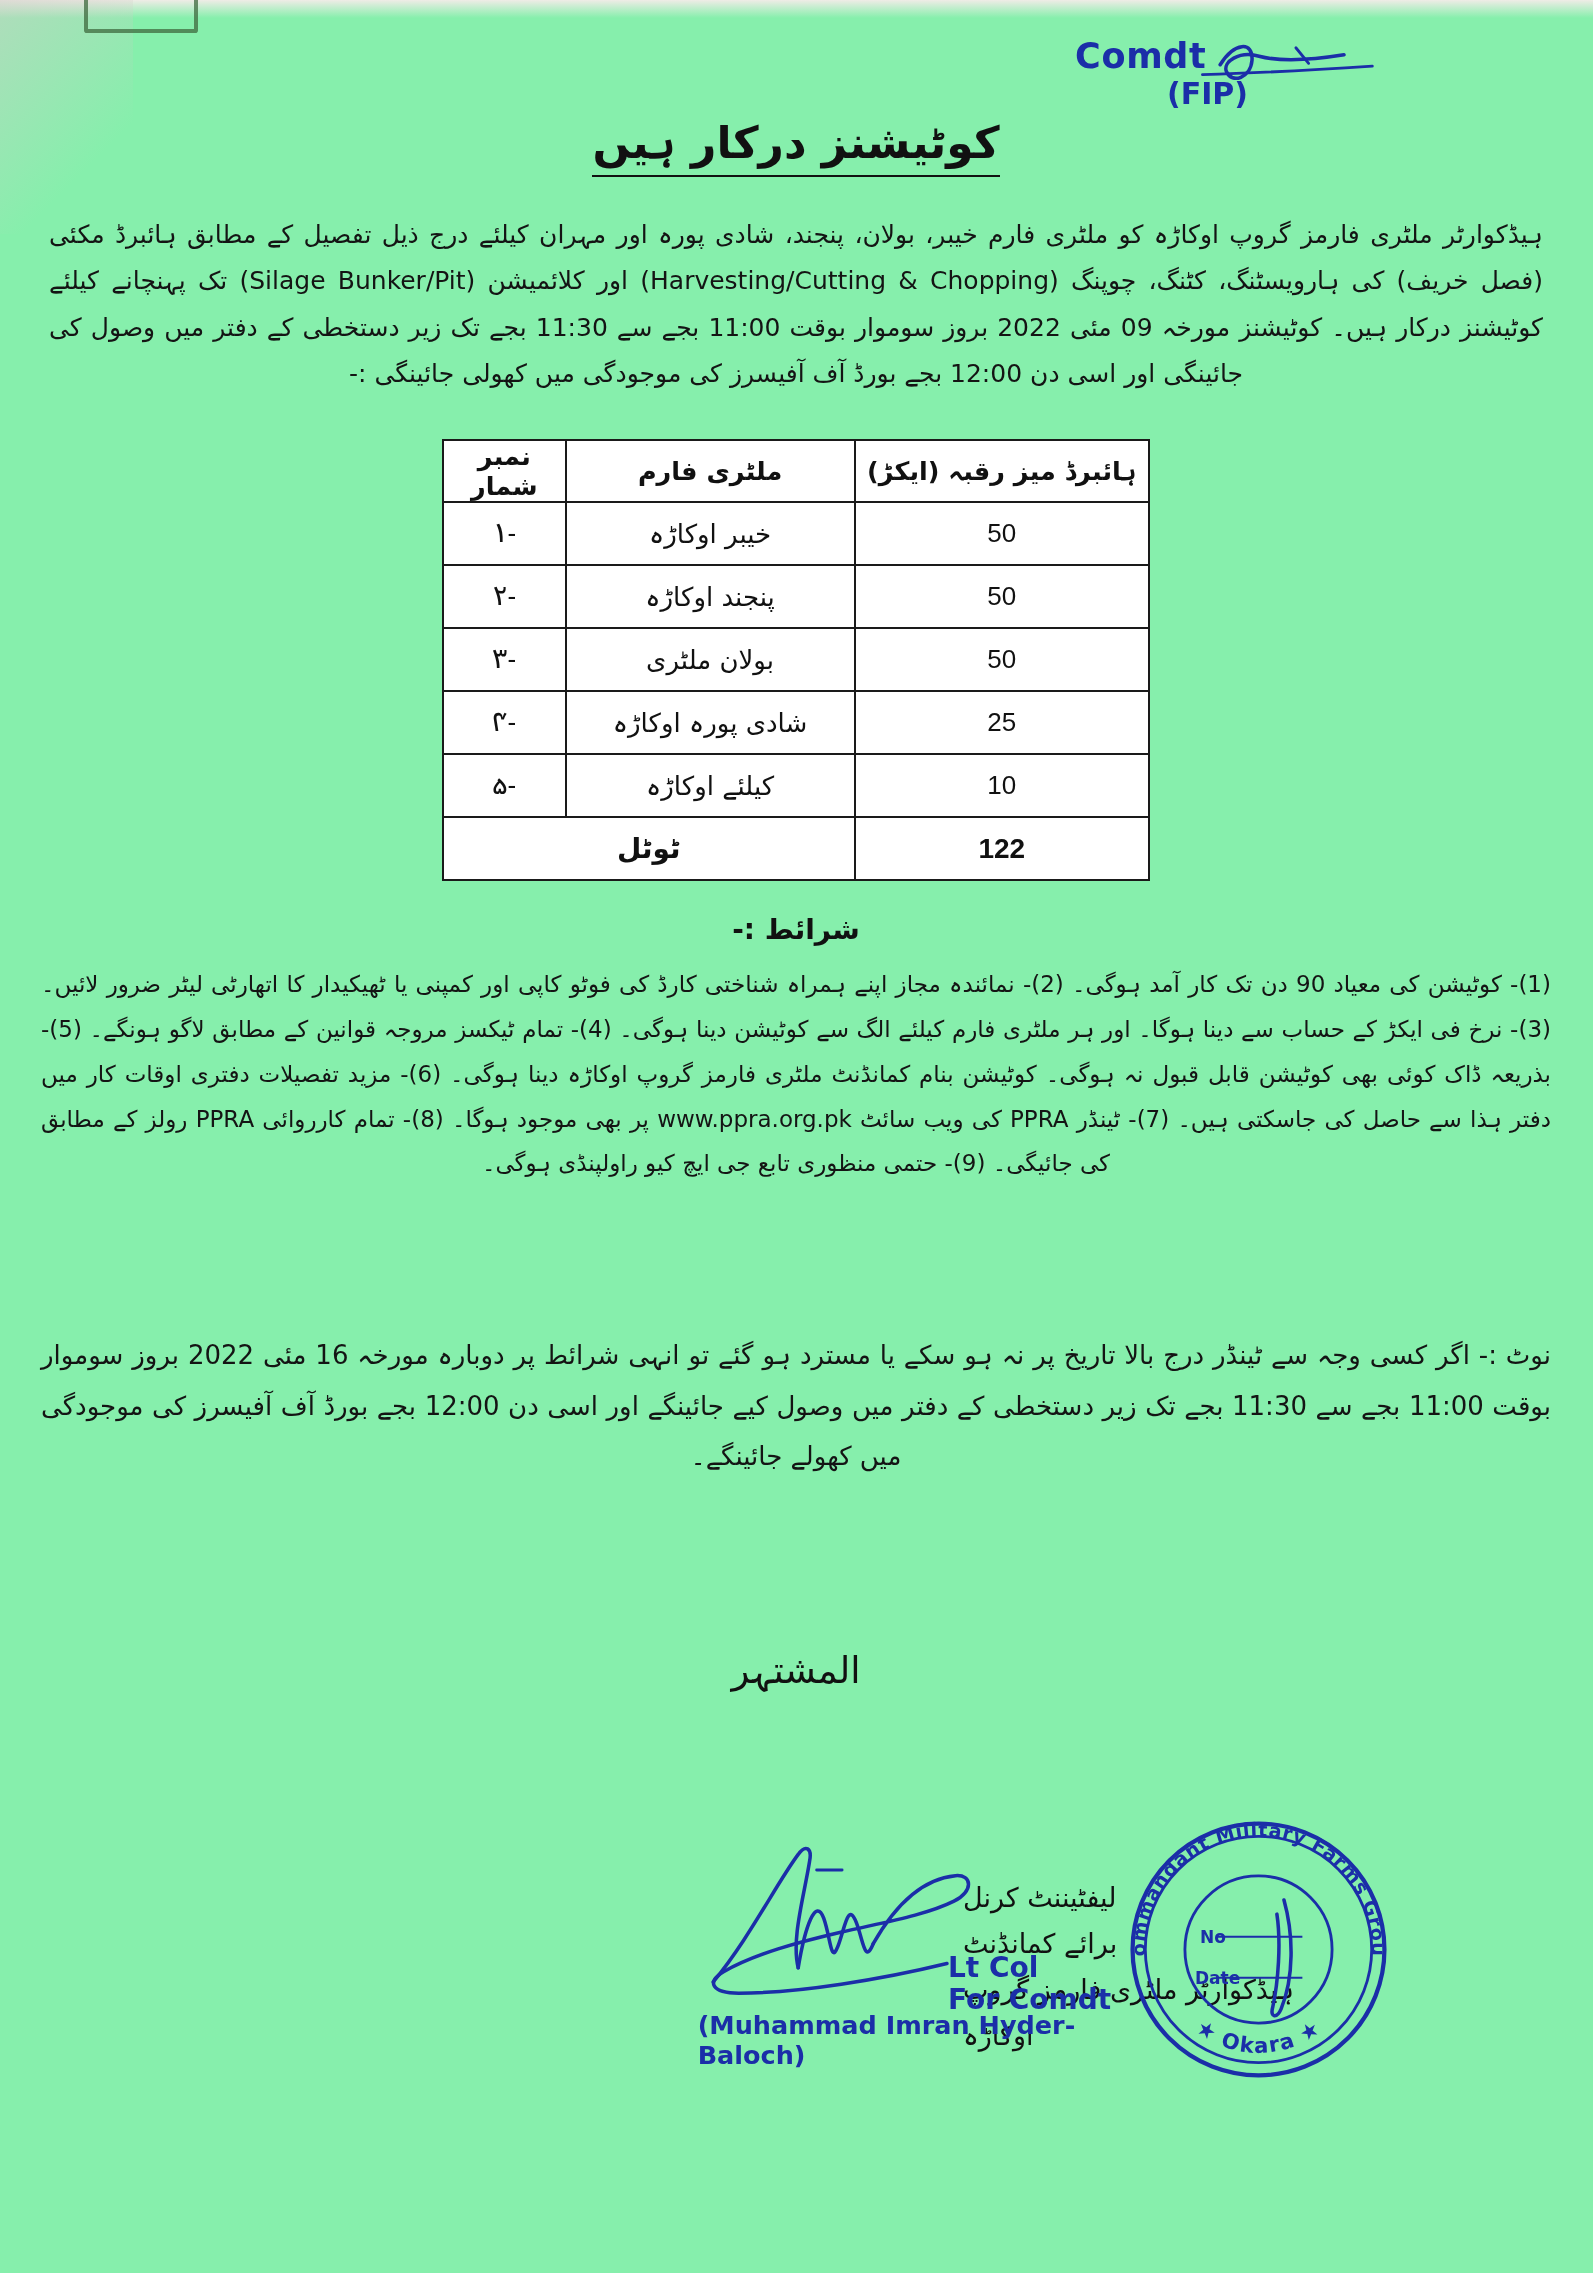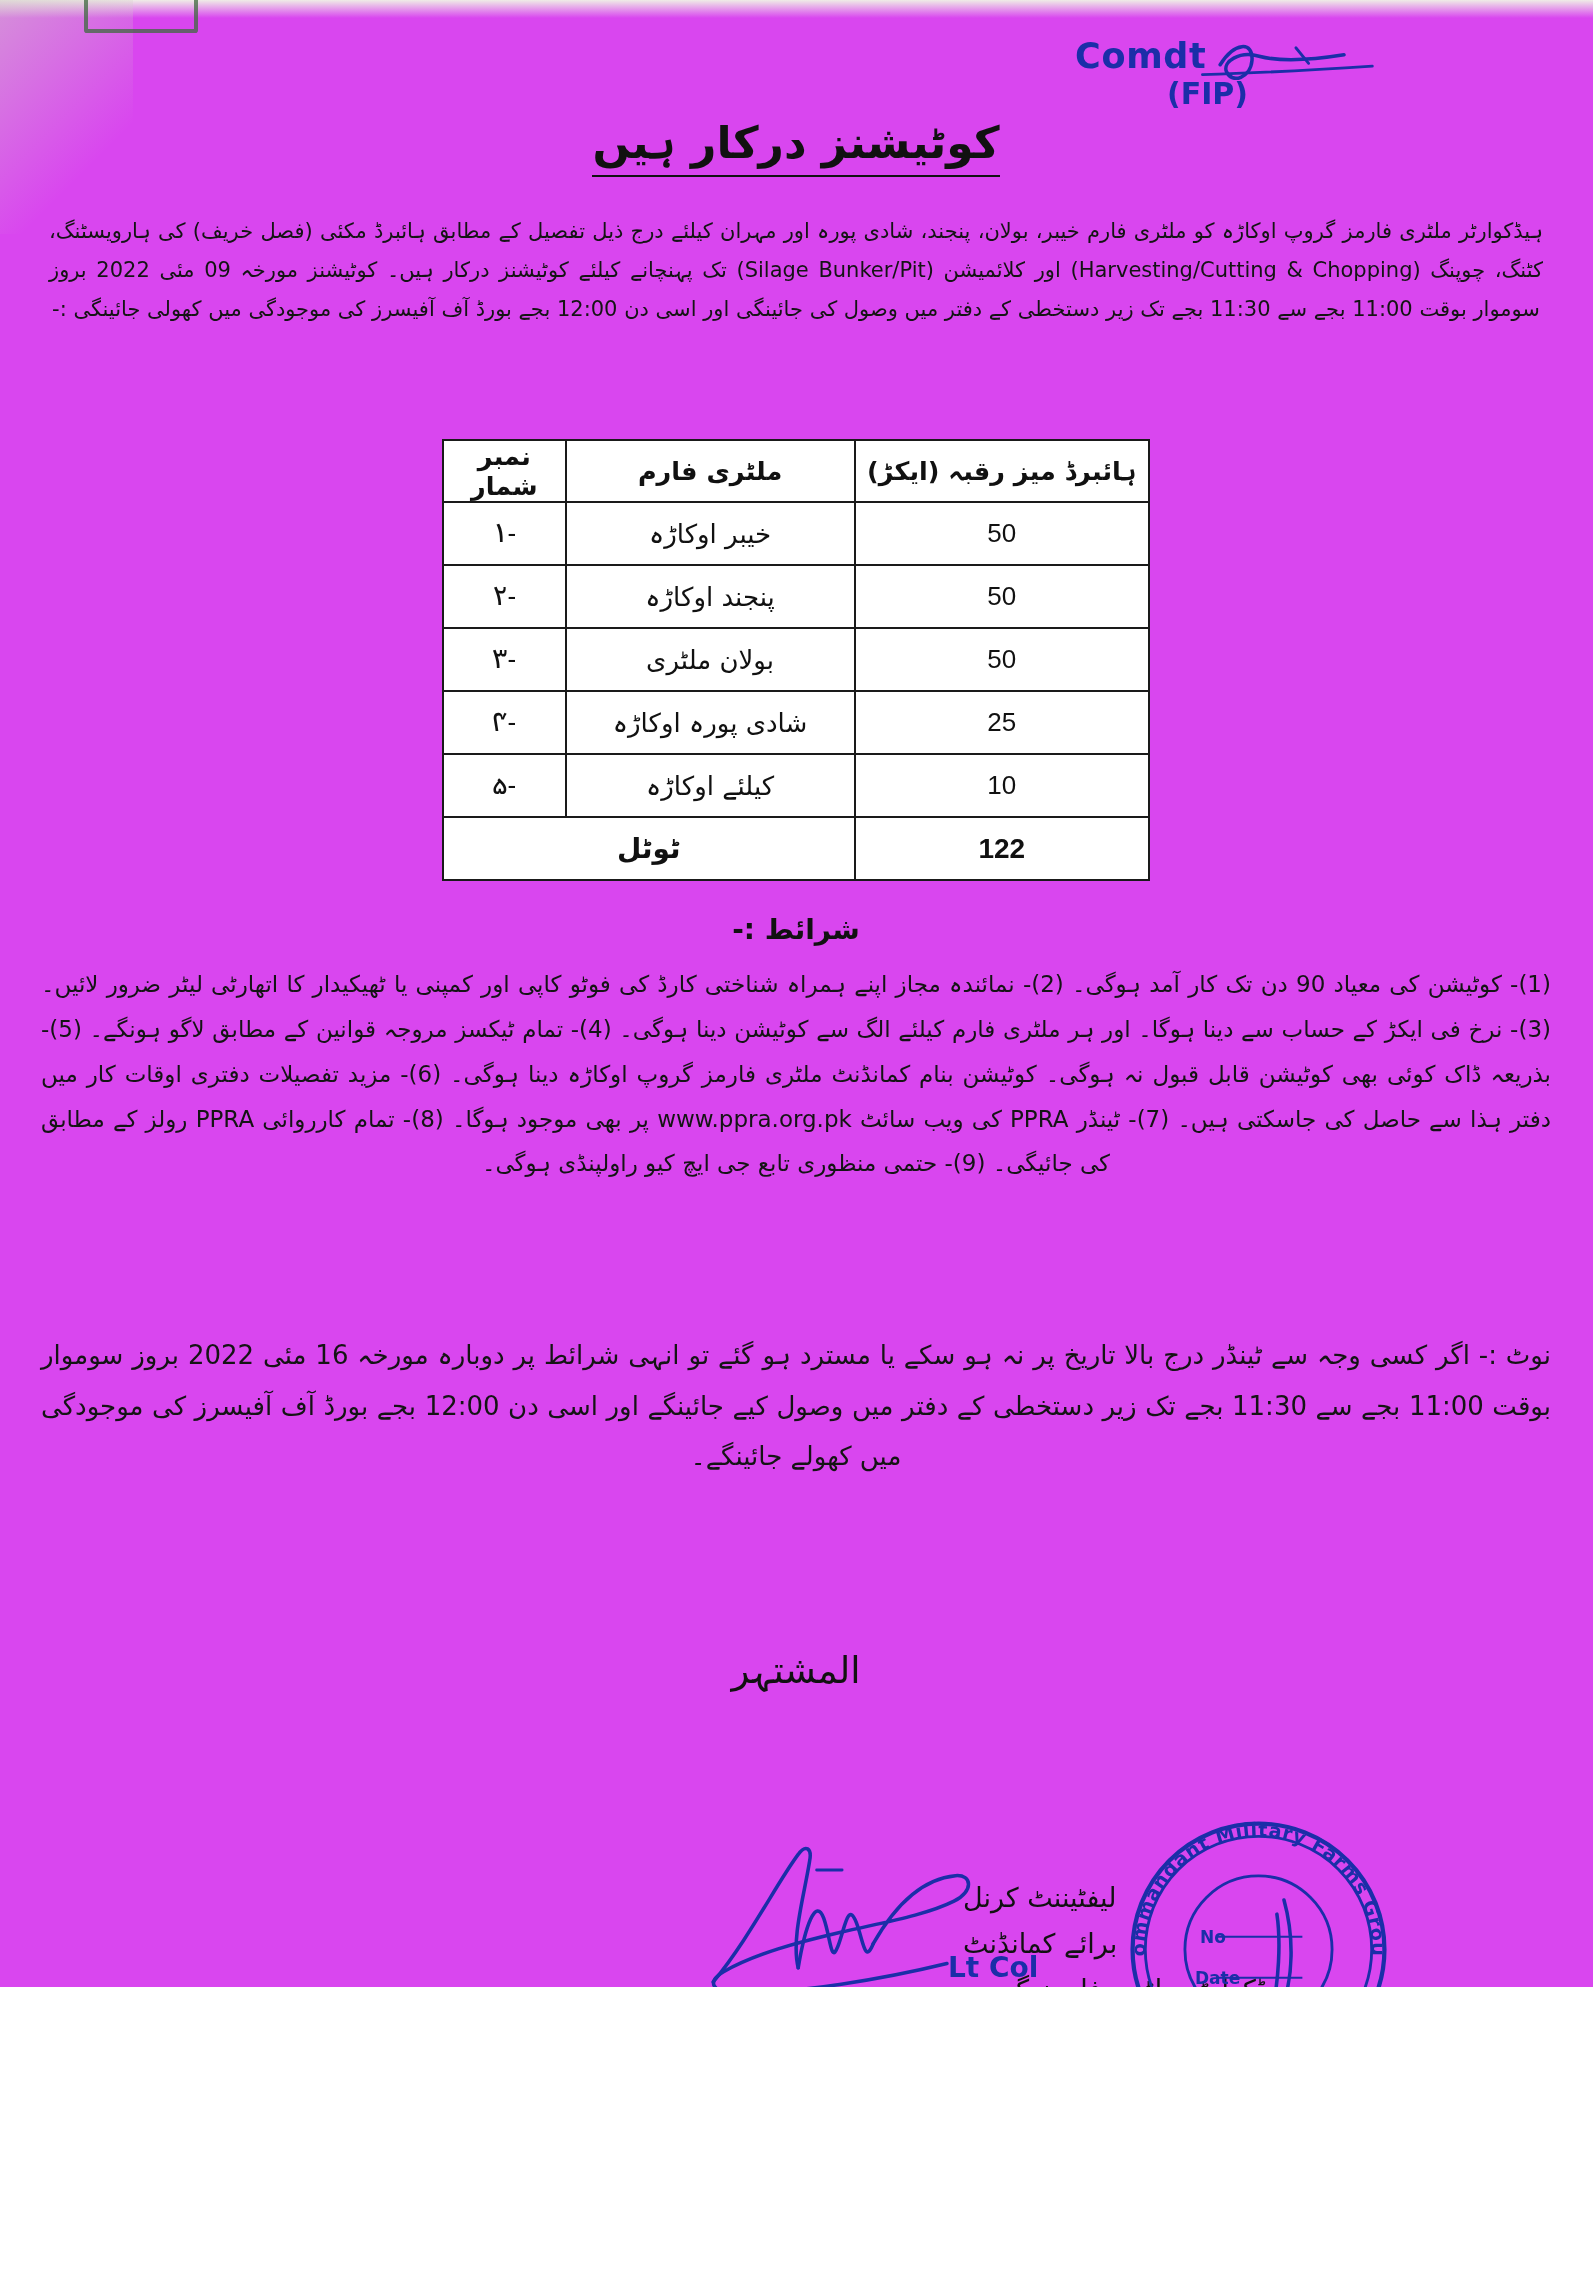--- a/index.html
+++ b/index.html
@@ -6,22 +6,22 @@
     margin: 0;
     padding: 0;
     background: #ffffff;
   }
   body {
     font-family: "DejaVu Sans", "Liberation Sans", sans-serif;
   }
   .page {
     position: relative;
     width: 1594px;
-    height: 1987px;
-    background: #d946ef;
+    height: 2273px;
+    background: #86efac;
     overflow: hidden;
   }
   
   .scan-shade-left {
     position: absolute;
     top: 0; left: 0;
     width: 134px; height: 234px;
     background: linear-gradient(135deg, rgba(210,205,200,0.55), rgba(255,255,255,0) 70%);
     pointer-events: none;
   }
@@ -83,21 +83,21 @@
     border-bottom: 2.8px solid #111;
     padding-bottom: 7px;
   }
 
   
   .intro {
     position: absolute;
     top: 212px;
     right: 50px;
     left: 50px;
-    font-size: 21px;
+    font-size: 25px;
     line-height: 1.85;
     color: #141414;
     text-align: justify;
     text-align-last: center;
   }
 
   
   .table-wrap {
     position: absolute;
     top: 439px;

